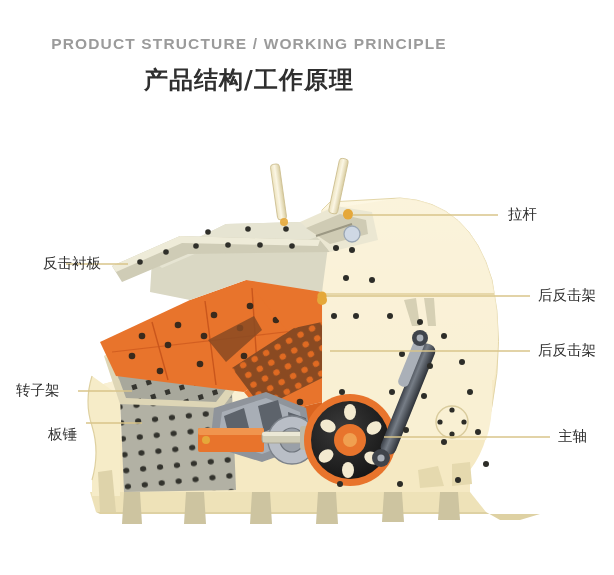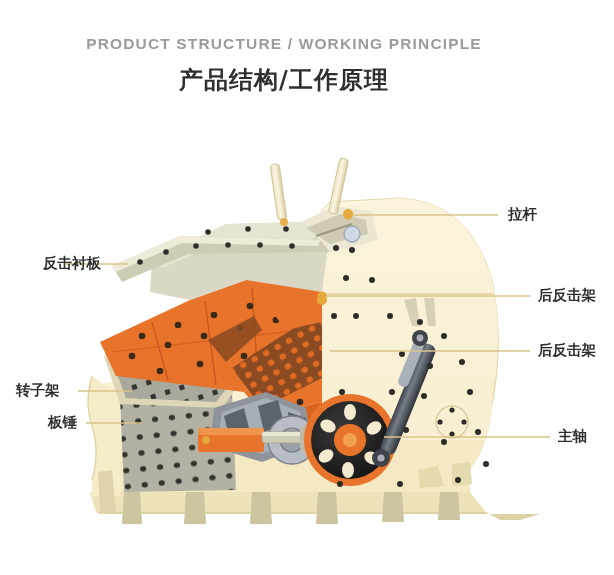--- a/index.html
+++ b/index.html
@@ -22,21 +22,20 @@
   }
 
   
   .header {
     position: absolute;
     left: 0;
     top: 0;
     width: 498px;
     text-align: center;
     user-select: none;
-    padding-left: 35px;
   }
   .subtitle-en {
     margin-top: 36px;
     font-size: 15.5px;
     letter-spacing: 1.15px;
     font-weight: 700;
     color: #9b9b9b;
     font-family: "Liberation Sans", "DejaVu Sans", sans-serif;
     line-height: 1;
   }
@@ -57,21 +56,21 @@
     top: 140px;
     width: 614px;
     height: 400px;
   }
   .stage svg { display: block; }
 
   
   .label {
     position: absolute;
     font-size: 14.5px;
-    font-weight: 700;
+    font-weight: 400;
     color: #2e2e2e;
     white-space: nowrap;
     line-height: 1;
     font-family: "DejaVu Sans", "Liberation Sans", sans-serif;
     user-select: none;
   }
   .label.left  { text-align: right; }
   .label.right { text-align: left; }
 </style>
 </head>
@@ -340,21 +339,21 @@
         <circle cx="348" cy="75" r="4.6"></circle>
         <circle cx="322" cy="156" r="4.6"></circle>
       </g>
     </svg>
   </div>
 
   <div class="label left" style="left:14px;  top:256px;margin-left:29px;">反击衬板</div>
 
   <div class="label left" style="left:16px;  top:383px;">转子架</div>
 
-  <div class="label left" style="left:48px;  top:415px;">板锤</div>
+  <div class="label left" style="left:48px;  top:427px;">板锤</div>
 
   <div class="label right" style="left:508px; top:207px;">拉杆</div>
 
   <div class="label right" style="left:538px; top:288px;">后反击架</div>
 
   <div class="label right" style="left:538px; top:343px;text-align:center;">后反击架</div>
 
   <div class="label right" style="left:558px; top:429px;">主轴</div>
 
 </div>

